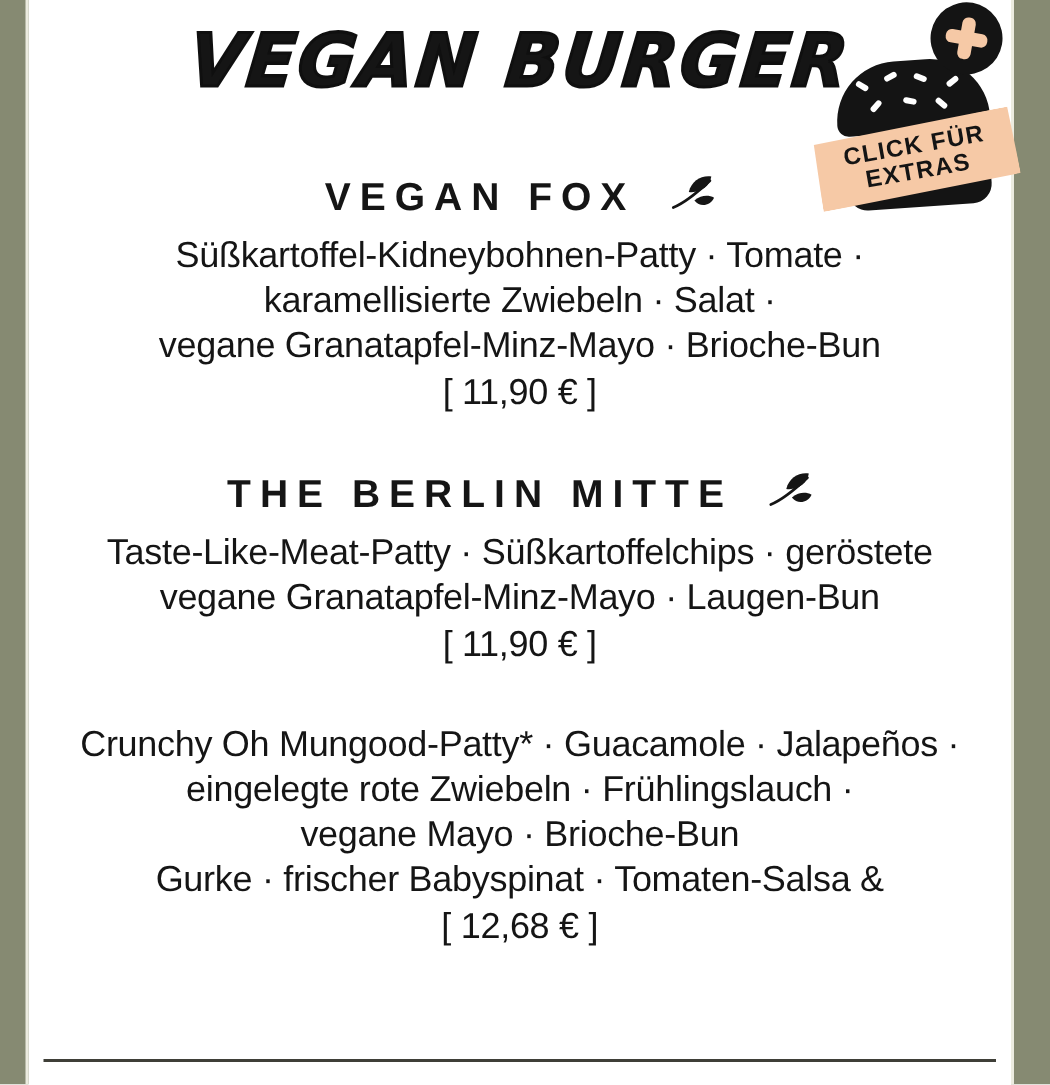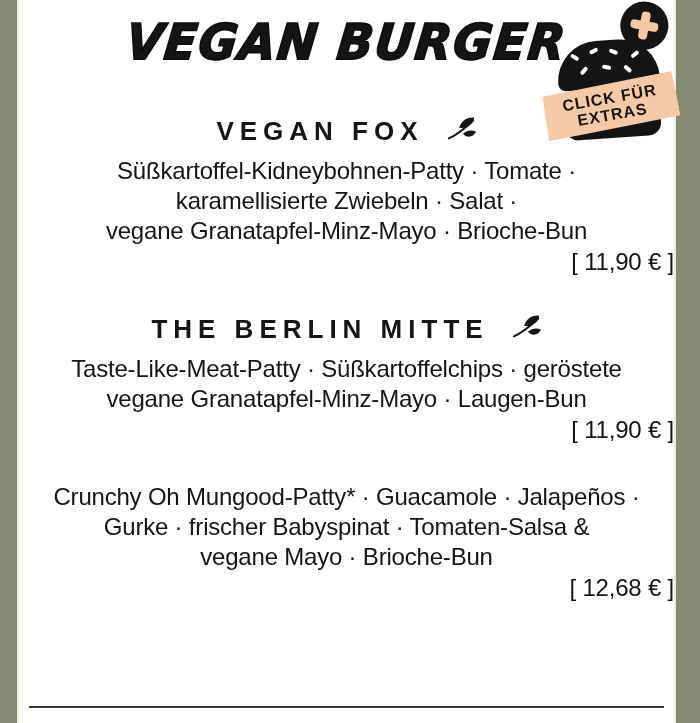--- a/index.html
+++ b/index.html
@@ -54,21 +54,21 @@
   .item{margin:0;}
   .item-1{margin-top:44px;}
   .item-2{margin-top:36px;}
   .item-3{margin-top:36px;}
   .item-title{
     margin:0 0 10px;font-size:26px;font-weight:bold;letter-spacing:6px;line-height:30px;
     display:flex;justify-content:center;align-items:center;gap:23px;
   }
   .leaf{width:30px;height:26px;margin-top:-6px;flex:0 0 auto;}
   .line,.price{margin:0;font-size:24px;line-height:30px;letter-spacing:-0.2px;}
-  .price{line-height:32px;text-align:right;}
+  .price{line-height:32px;}
 
   .bottom-rule{position:absolute;left:10px;right:10px;bottom:15px;height:2px;background:#3f3f38;}
 </style>
 </head>
 <body>
 
 <div class="border-bar border-left"></div>
 <div class="border-bar border-right"></div>
 
 <div class="content">
@@ -119,19 +119,20 @@
         <path d="M17 19 C 22 15, 27 15, 31 17 C 28 23, 21 24, 17 19 Z" fill="#151515"></path>
       </svg>
     </h2>
     <p class="line">Taste-Like-Meat-Patty · Süßkartoffelchips · geröstete</p>
     <p class="line">vegane Granatapfel-Minz-Mayo · Laugen-Bun</p>
     <p class="price">[ 11,90 € ]</p>
   </section>
 
   <section class="item item-3">
     <p class="line">Crunchy Oh Mungood-Patty* · Guacamole · Jalapeños ·</p>
+    <p class="line">eingelegte rote Zwiebeln · Frühlingslauch ·</p>
+    <p class="line">vegane Mayo · Brioche-Bun</p>
     <p class="line">Gurke · frischer Babyspinat · Tomaten-Salsa &amp;</p>
-    <p class="line">vegane Mayo · Brioche-Bun</p>
     <p class="price">[ 12,68 € ]</p>
   </section>
 
   <div class="bottom-rule"></div>
 </div>
 
 </body></html>

